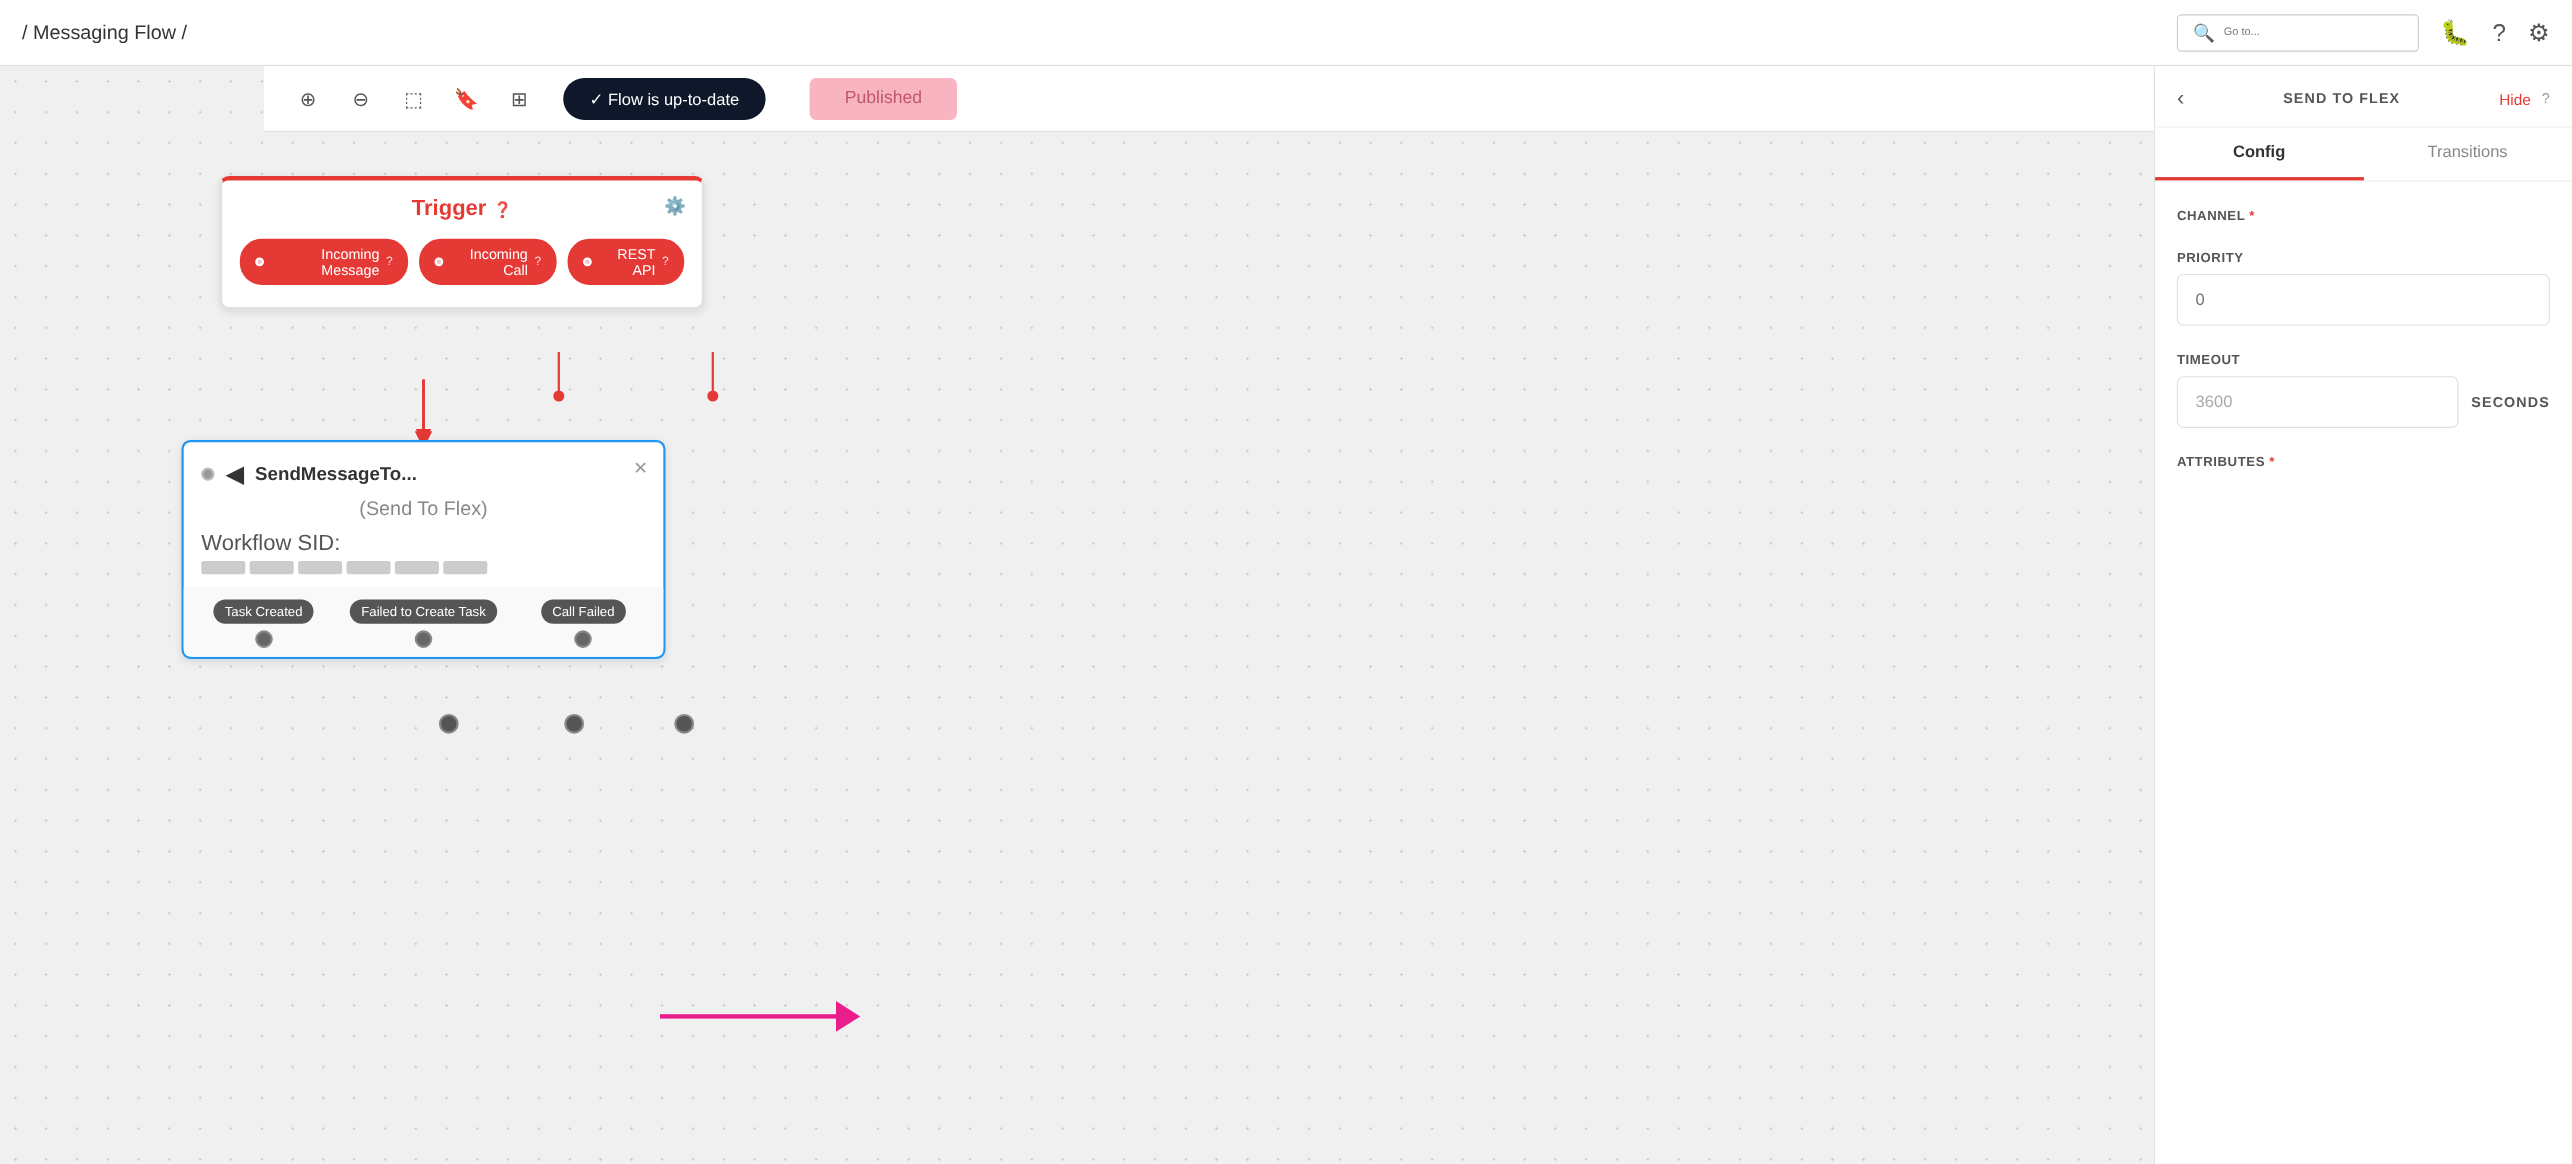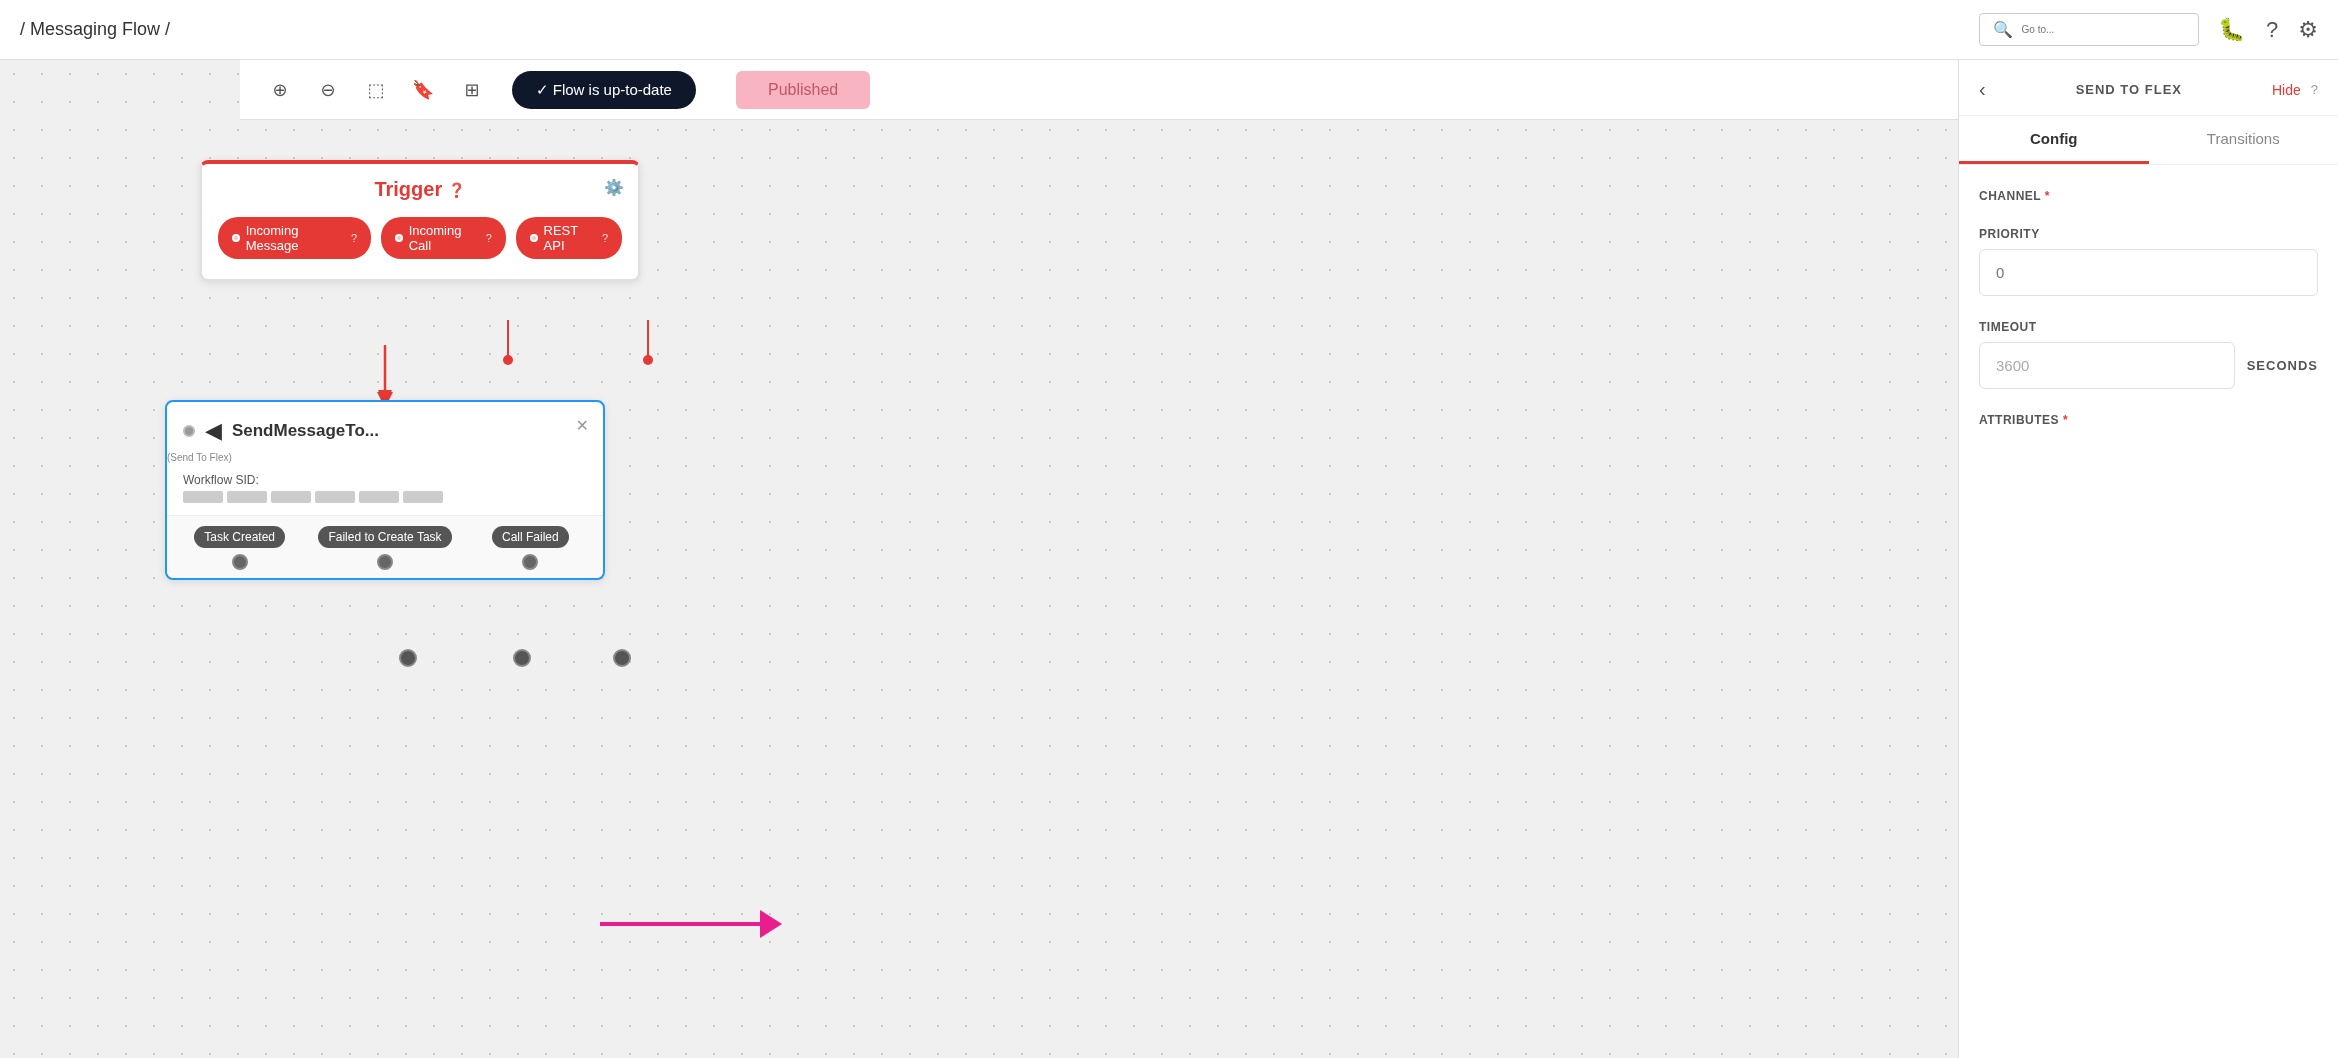--- a/index.html
+++ b/index.html
@@ -48,21 +48,21 @@
       background: #f8b4c0; color: #c0586a; border: none;
       border-radius: 6px; padding: 10px 32px; font-size: 16px;
       cursor: pointer; margin-left: 40px; font-weight: 500;
     }
 
     
     .trigger-node {
       position: absolute; top: 100px; left: 200px;
       width: 440px; background: #fff;
       border: 2px solid #e0e0e0; border-top: 4px solid #e53935;
-      border-radius: 8px; box-shadow: 0 2px 8px rgba(0,0,0,0.1);
+      border-radius: 8px; box-shadow: 0 2px 8px rgba(0,0,0,0.1); text-align: right;
     }
     .trigger-header {
       display: flex; align-items: center; justify-content: center;
       padding: 14px 16px 8px; position: relative;
     }
     .trigger-title { font-size: 20px; color: #e53935; font-weight: 600; }
     .trigger-help { color: #999; font-size: 14px; margin-left: 6px; }
     .trigger-gear { position: absolute; right: 14px; top: 14px; color: #555; font-size: 16px; cursor: pointer; }
     .trigger-badges {
       display: flex; gap: 10px; padding: 8px 16px 20px; justify-content: center;
@@ -86,23 +86,23 @@
       box-shadow: 0 2px 8px rgba(0,0,0,0.1);
     }
     .send-node-header {
       display: flex; align-items: center; padding: 16px 16px 8px;
       gap: 10px; position: relative;
     }
     .send-node-dot { width: 12px; height: 12px; border-radius: 50%; background: #999; border: 2px solid #bbb; }
     .send-node-icon { font-size: 22px; color: #333; }
     .send-node-title { font-size: 17px; color: #333; font-weight: 600; flex: 1; }
     .send-node-close { position: absolute; right: 14px; top: 14px; color: #999; font-size: 16px; cursor: pointer; }
-    .send-node-subtitle { text-align: left; color: #888; font-size: 10px; padding: 0 0 10px; }
+    .send-node-subtitle { text-align: center; color: #888; font-size: 18px; padding: 0 0 10px; }
     .send-node-workflow { padding: 0 16px 12px; }
-    .workflow-label { font-size: 12px; color: #555; margin-bottom: 4px; }
+    .workflow-label { font-size: 20px; color: #555; margin-bottom: 4px; }
     .workflow-value {
       display: flex; gap: 4px; flex-wrap: wrap;
     }
     .workflow-block { width: 40px; height: 12px; background: #ccc; border-radius: 2px; }
     .send-node-outputs {
       display: flex; border-top: 1px solid #eee; background: #f9f9f9; border-radius: 0 0 8px 8px;
     }
     .output-item {
       flex: 1; display: flex; flex-direction: column; align-items: center;
       padding: 10px 6px 8px; gap: 6px;

